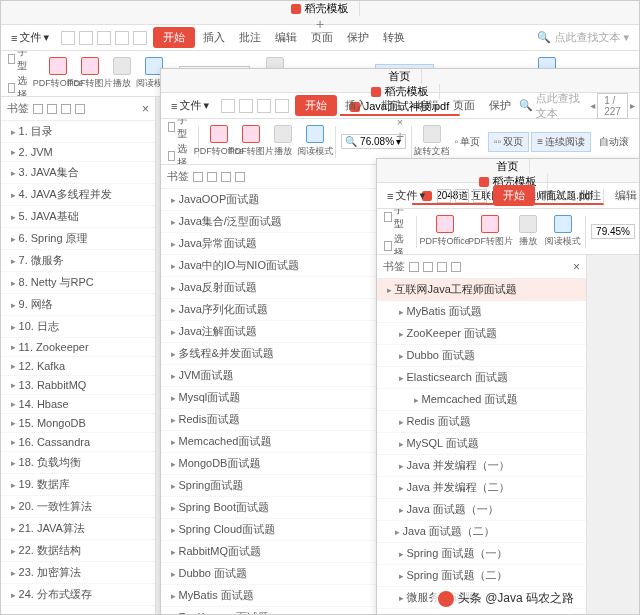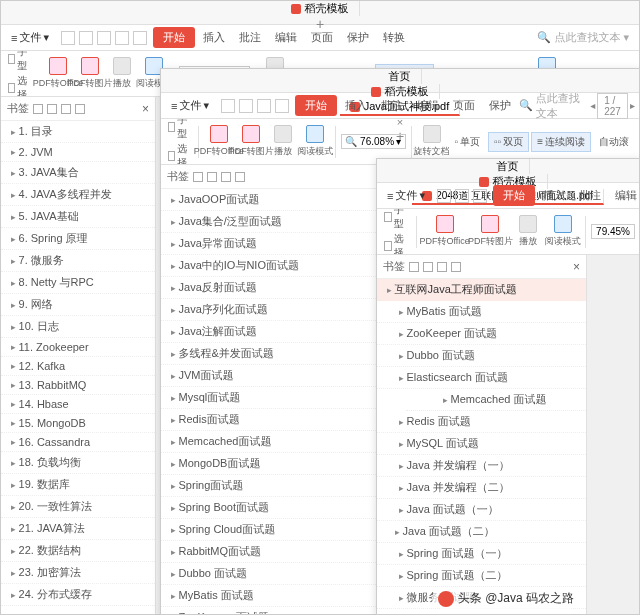--- a/index.html
+++ b/index.html
@@ -355,21 +355,21 @@
           <div class="ico"></div>
           <div class="ico"></div>
         <span class="close">×</span>
       </div>
       <div class="bookmark-list" id="bm3">
         <div class="bm-item active">互联网Java工程师面试题</div>
       <div class="bm-item" style="padding-left: 22px;">MyBatis 面试题</div>
           <div class="bm-item" style="padding-left: 22px;">ZooKeeper 面试题</div>
           <div class="bm-item" style="padding-left: 22px;">Dubbo 面试题</div>
           <div class="bm-item" style="padding-left: 22px;">Elasticsearch 面试题</div>
-          <div class="bm-item" style="padding-left: 37px; margin-left: 29px;">Memcached 面试题</div>
+          <div class="bm-item" style="padding-left: 37px;">Memcached 面试题</div>
           <div class="bm-item" style="padding-left: 22px;">Redis 面试题</div>
           <div class="bm-item" style="padding-left: 22px;">MySQL 面试题</div>
           <div class="bm-item" style="padding-left: 22px;">Java 并发编程（一）</div>
           <div class="bm-item" style="padding-left: 22px;">Java 并发编程（二）</div>
           <div class="bm-item" style="padding-left: 22px;">Java 面试题（一）</div>
           <div class="bm-item" style="padding-left: 18px;">Java 面试题（二）</div>
           <div class="bm-item" style="padding-left: 22px;">Spring 面试题（一）</div>
           <div class="bm-item" style="padding-left: 22px;">Spring 面试题（二）</div>
           <div class="bm-item" style="padding-left: 22px;">微服务 面试题</div>
           <div class="bm-item" style="padding-left: 22px;">Linux 面试题</div>

